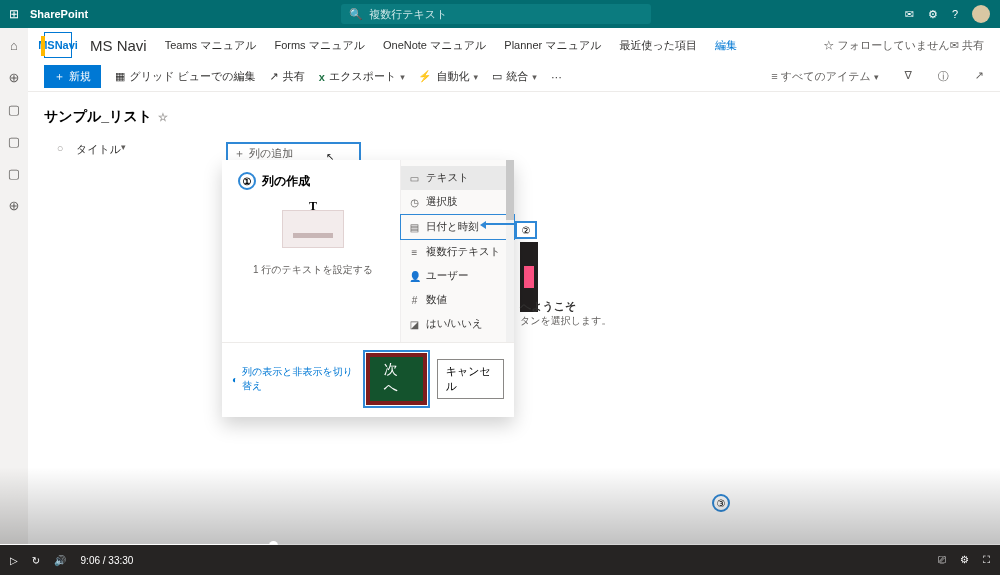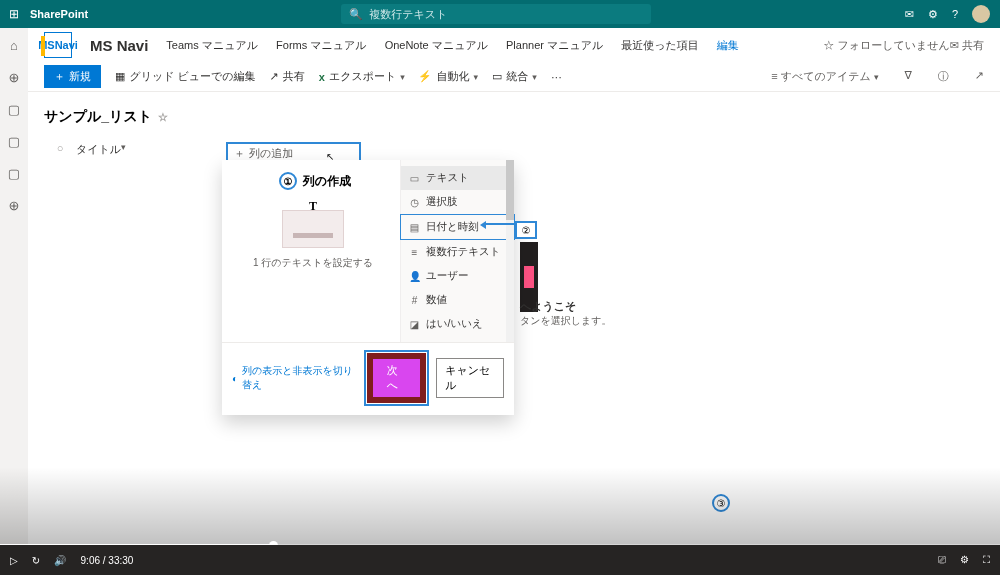--- a/index.html
+++ b/index.html
@@ -17,21 +17,21 @@
 
   
   .rail{position:absolute;top:28px;left:0;width:28px;bottom:0;background:#f3f2f1;display:flex;flex-direction:column;gap:17px;align-items:center;padding-top:10px;color:#605e5c;font-size:13px}
 
   
   .page{position:absolute;left:28px;right:0;top:28px;bottom:0;background:#fff}
   .site-hdr{height:34px;display:flex;align-items:center;padding:0 16px;gap:18px;font-size:11px;color:#323130}
   .logo-box{width:28px;height:26px;border:1px solid #0078d4;position:relative;display:flex;align-items:center;justify-content:center}
   .logo-box::before{content:"";position:absolute;left:-4px;top:3px;height:20px;width:4px;background:#ffb900}
   .logo-txt{font-size:11px;font-weight:700;color:#0078d4}
-  .site-name{font-size:15px;font-weight:700}
+  .site-name{font-size:15px;font-weight:400}
   .nav-link{color:#323130}
   .nav-edit{color:#0078d4}
   .site-right{margin-left:auto;display:flex;align-items:center;color:#605e5c}
 
   
   .cmd{height:30px;border-bottom:1px solid #edebe9;display:flex;align-items:center;gap:14px;padding:0 16px;font-size:11px;color:#323130}
   .btn-new{background:#0078d4;color:#fff;padding:4px 10px;display:flex;gap:4px;align-items:center}
   .cmd-item{display:flex;gap:4px;align-items:center}
   .cmd-green{color:#217346;font-weight:600}
   .cmd-right{margin-left:auto;display:flex;gap:26px;color:#605e5c}
@@ -45,38 +45,38 @@
   .col-title{width:150px;display:flex;gap:0}
   .chev{color:#605e5c;font-size:9px}
 
   
   .addcol{width:135px;border:2px solid #2f88d6;padding:2px 6px;color:#605e5c;display:flex;gap:4px;align-items:center;position:relative}
 
   
   .panel-wrap{position:absolute;left:222px;top:160px;width:292px;background:#fff;box-shadow:0 8px 18px rgba(0,0,0,.18);font-size:11px}
   .panel-body{display:flex}
   .p-left{width:178px;padding:10px 8px 14px 12px;text-align:center}
-  .p-head{font-weight:600;font-size:12px;text-align:center;padding:2px 0 8px 4px;position:relative}
+  .p-head{font-weight:600;font-size:12px;text-align:left;padding:2px 0 8px 4px;position:relative}
   .circle-num{display:inline-flex;width:18px;height:18px;border:2px solid #2f88d6;border-radius:50%;align-items:center;justify-content:center;font-size:10px;margin-right:6px;background:#fff}
   .p-preview{width:62px;height:38px;margin:12px auto 8px;background:#f3ecec;border:1px solid #e1d2d2;position:relative}
   .p-preview::before{content:"T";position:absolute;top:-12px;left:50%;transform:translateX(-50%);font-family:serif;font-weight:bold;font-size:12px}
   .p-preview::after{content:"";position:absolute;left:10px;right:10px;top:22px;height:5px;background:#c8b6b6}
-  .p-desc{font-size:10px;color:#605e5c;margin-top:8px}
+  .p-desc{font-size:10px;color:#605e5c;margin-top:15px}
 
   .p-list{width:114px;background:#faf9f8;padding:6px 0;border-left:1px solid #f0eeee;position:relative}
   .p-item{display:flex;align-items:center;gap:6px;padding:5px 8px;font-size:10.5px;color:#323130}
   .p-item.sel{background:#e9e9e9}
   .p-item.box{border:1.5px solid #2f88d6;margin:0 -1px}
   .p-ico{width:11px;height:11px;display:inline-block;color:#605e5c;font-size:10px;text-align:center}
   .scroll-sim{position:absolute;right:0;top:0;bottom:0;width:8px;background:#f1f1f1}
   .scroll-thumb{position:absolute;right:0;top:0;width:8px;height:60px;background:#c8c8c8}
 
   .p-foot{border-top:1px solid #edebe9;padding:10px 10px 12px;display:flex;align-items:center;gap:10px}
   .toggle-link{color:#0078d4;display:flex;gap:4px;align-items:center;font-size:10px}
-  .btn-primary{background:#d946ef;color:#fff;padding:4px 14px;font-size:11px;border:6px solid #7f1d1d;outline:2px solid #2f88d6;outline-offset:1px;margin-left:auto}
+  .btn-primary{background:#14532d;color:#fff;padding:4px 14px;font-size:14px;border:4px solid #7f1d1d;outline:2px solid #2f88d6;outline-offset:1px;margin-left:auto}
   .btn-secondary{border:1px solid #8a8886;padding:4px 8px;background:#fff;font-size:11px}
 
   .marker2{position:absolute;left:515px;top:221px;width:22px;height:18px;border:2px solid #2f88d6;display:flex;align-items:center;justify-content:center;font-size:10px;background:#fff}
   .arrow2{position:absolute;left:485px;top:223px;width:30px;height:0;border-top:2px solid #2f88d6}
   .arrow2::before{content:"";position:absolute;left:-5px;top:-4px;border-right:6px solid #2f88d6;border-top:4px solid transparent;border-bottom:4px solid transparent}
 
   .marker3{position:absolute;left:490px;top:334px}
 
   .bg-fig{position:absolute;left:520px;top:242px;width:18px;height:70px;background:#221f1f}
   .bg-fig::before{content:"";position:absolute;left:4px;top:24px;width:10px;height:22px;background:#fc5283}

